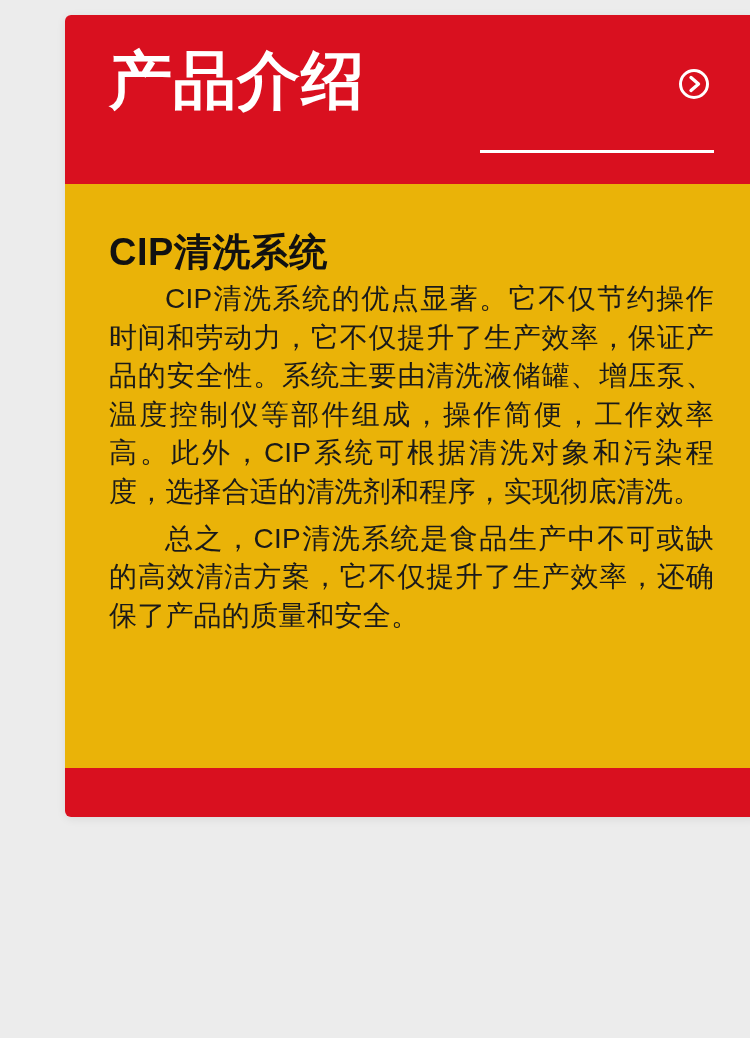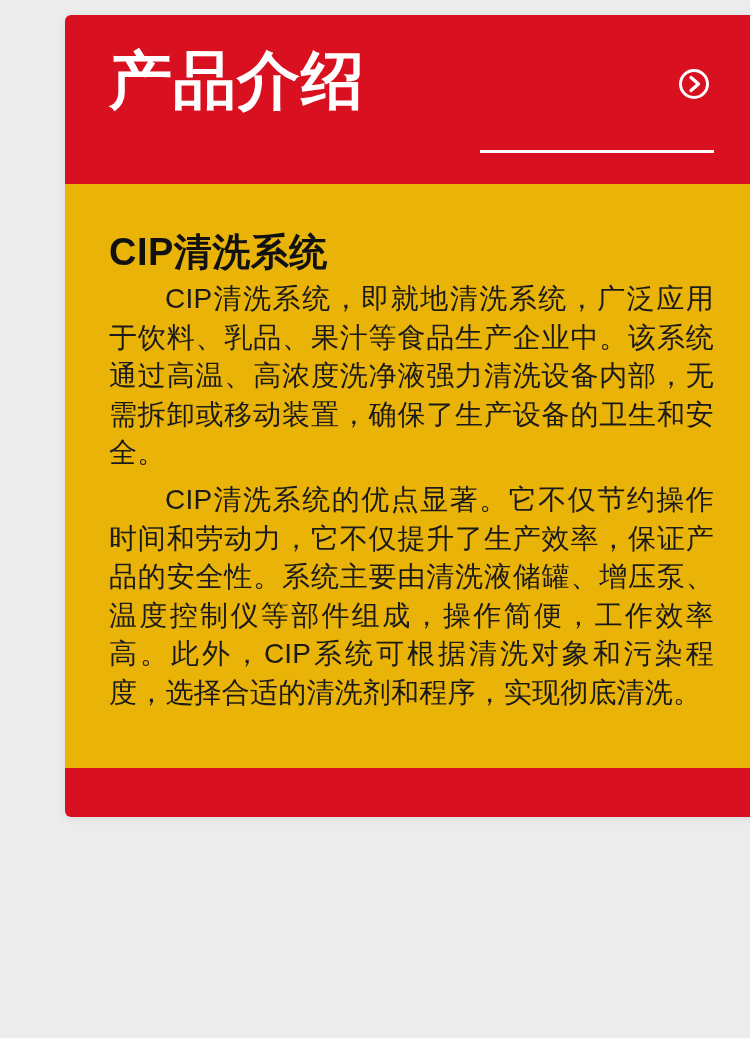--- a/index.html
+++ b/index.html
@@ -107,19 +107,19 @@
     <div class="arrow-circle">
       <svg width="32" height="32" viewBox="0 0 32 32">
         <circle cx="16" cy="16" r="13.5" fill="none" stroke="#ffffff" stroke-width="3"></circle>
         <path d="M13 9.5 L20.5 16 L13 22.5" fill="none" stroke="#ffffff" stroke-width="3.4" stroke-linecap="round" stroke-linejoin="round"></path>
       </svg>
     </div>
   </div>
 
   <div class="content">
     <h2>CIP清洗系统</h2>
-    <p>CIP清洗系统，即就地清洗系统，广泛应用于饮料、乳品、果汁等食品生产企业中。该系统通过高温、高浓度洗净液强力清洗设备内部，无需拆卸或移动装置，确保了生产设备的卫生和安全。</p>
     <p>CIP清洗系统的优点显著。它不仅节约操作时间和劳动力，它不仅提升了生产效率，保证产品的安全性。系统主要由清洗液储罐、增压泵、温度控制仪等部件组成，操作简便，工作效率高。此外，CIP系统可根据清洗对象和污染程度，选择合适的清洗剂和程序，实现彻底清洗。</p>
+    <p>总之，CIP清洗系统是食品生产中不可或缺的高效清洁方案，它不仅提升了生产效率，还确保了产品的质量和安全。</p>
   </div>
 
   <div class="footer"></div>
 
 </div>
 
 </body></html>

